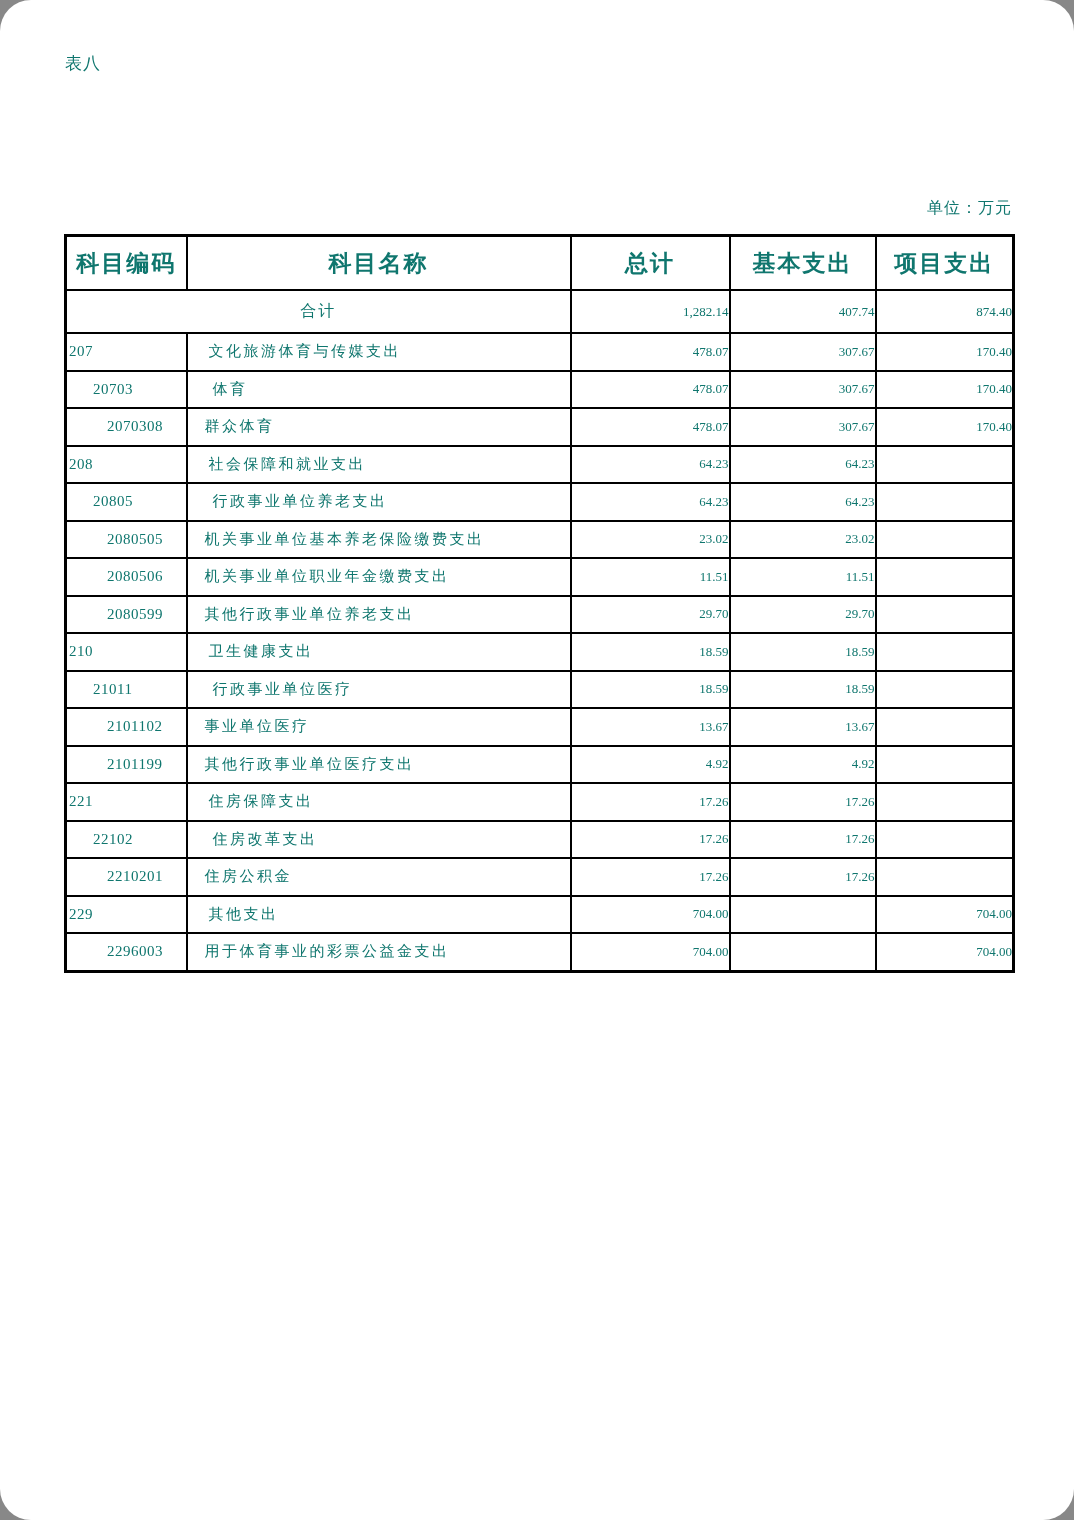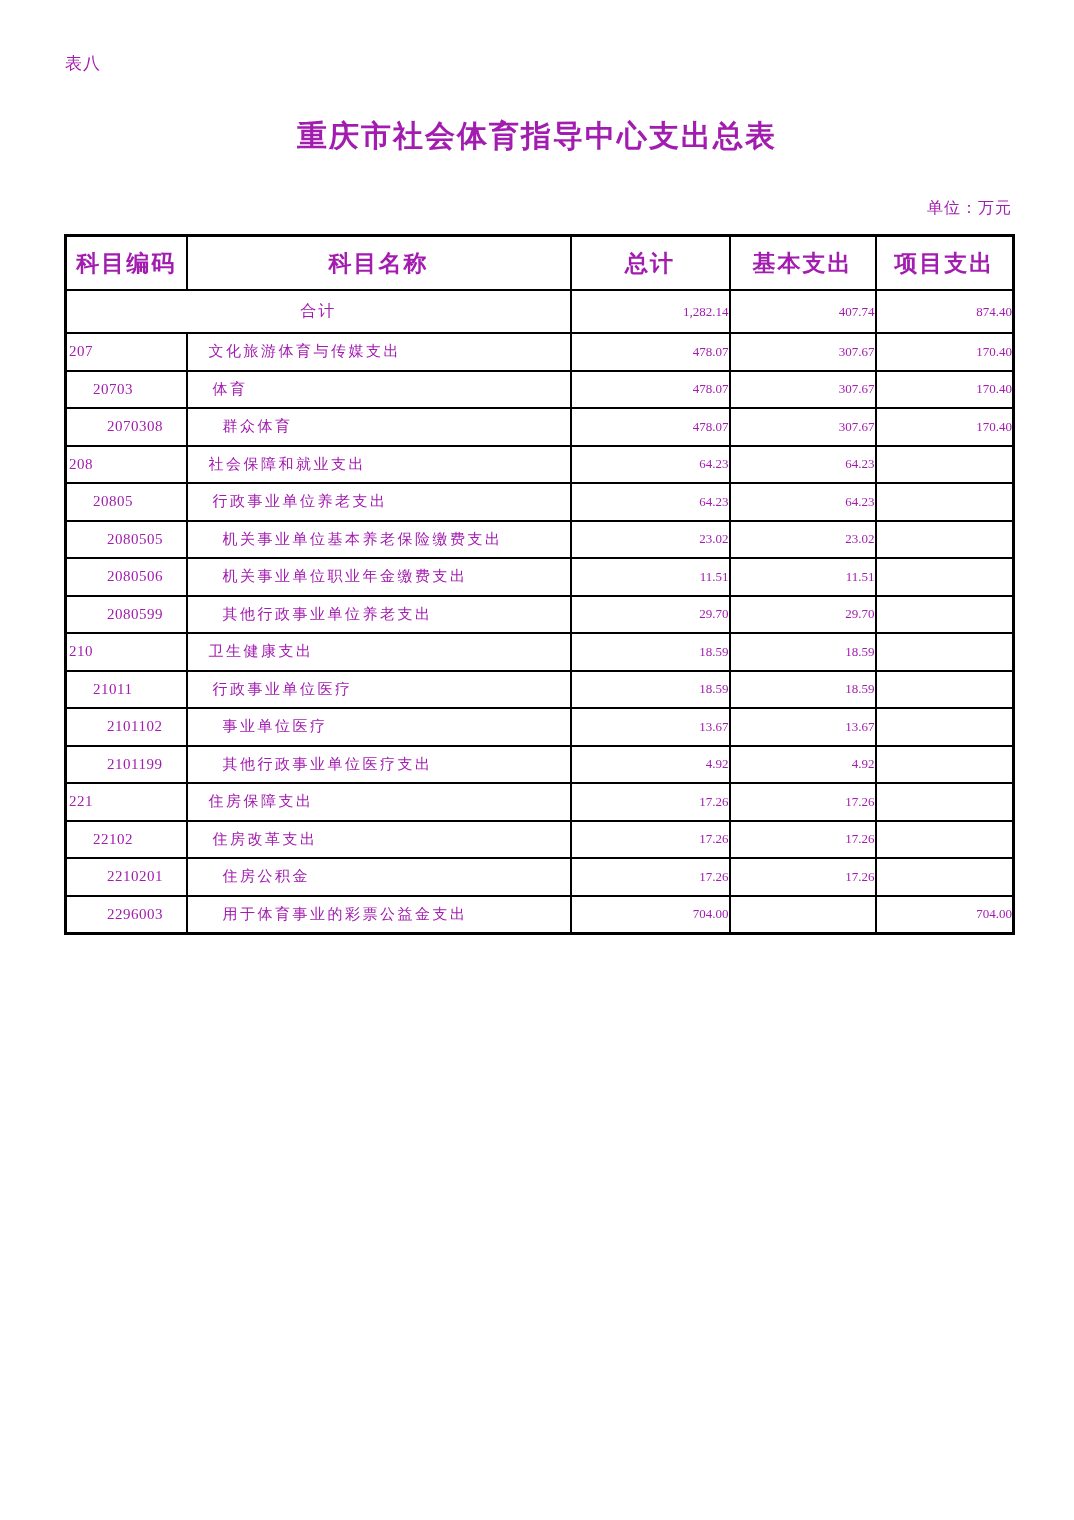--- a/index.html
+++ b/index.html
@@ -4,21 +4,22 @@
 <style>
   html, body { margin: 0; padding: 0; background: #888; }
   .page {
     position: relative;
     width: 1074px;
     height: 1520px;
     background: #ffffff;
     margin: 0 auto;
     overflow: hidden;
     font-family: "Liberation Serif", "DejaVu Serif", serif;
-    color: #a21caf;
+    color: #0f766e;
+    border-radius: 31px;
   }
   .corner-label {
     position: absolute;
     left: 65px;
     top: 52px;
     font-size: 17px;
     letter-spacing: 1px;
   }
   .doc-title {
     position: absolute;
@@ -69,36 +70,35 @@
     letter-spacing: 2px;
   }
   tbody td { height: 35.5px; font-size: 15px; }
   td.code { text-align: left; letter-spacing: 0.5px; }
   td.code.lvl1 { padding-left: 2px;  }
   td.code.lvl2 { padding-left: 26px; }
   td.code.lvl3 { padding-left: 40px; }
   td.name { text-align: left; letter-spacing: 2.5px; }
   td.name.nlvl1 { padding-left: 21px;  }
   td.name.nlvl2 { padding-left: 25px; }
-  td.name.nlvl3 { padding-left: 35px; }
+  td.name.nlvl3 { padding-left: 17px; }
   td.num {
     text-align: right;
     padding-right: 8px;
     font-size: 13px;
     margin-top: 25px;
   }
 </style>
 </head>
 <body>
 
 <div class="page">
 
   <div class="corner-label">表八</div>
 
-  <div class="doc-title">重庆市社会体育指导中心支出总表</div>
 
   <div class="unit-label">单位：万元</div>
 
   <table class="main">
     <colgroup>
       <col style="width:121px">
       <col style="width:384px">
       <col style="width:159px">
       <col style="width:146px">
       <col style="width:138px">
@@ -218,20 +218,27 @@
       <td class="num"></td>
     </tr>
         <tr>
       <td class="code lvl3">2210201</td>
       <td class="name nlvl3">住房公积金</td>
       <td class="num">17.26</td>
       <td class="num">17.26</td>
       <td class="num"></td>
     </tr>
         <tr>
+      <td class="code lvl1">229</td>
+      <td class="name nlvl1">其他支出</td>
+      <td class="num">704.00</td>
+      <td class="num"></td>
+      <td class="num">704.00</td>
+    </tr>
+        <tr>
       <td class="code lvl3">2296003</td>
       <td class="name nlvl3">用于体育事业的彩票公益金支出</td>
       <td class="num">704.00</td>
       <td class="num"></td>
       <td class="num">704.00</td>
     </tr>
       </tbody>
   </table>
 
 </div>

